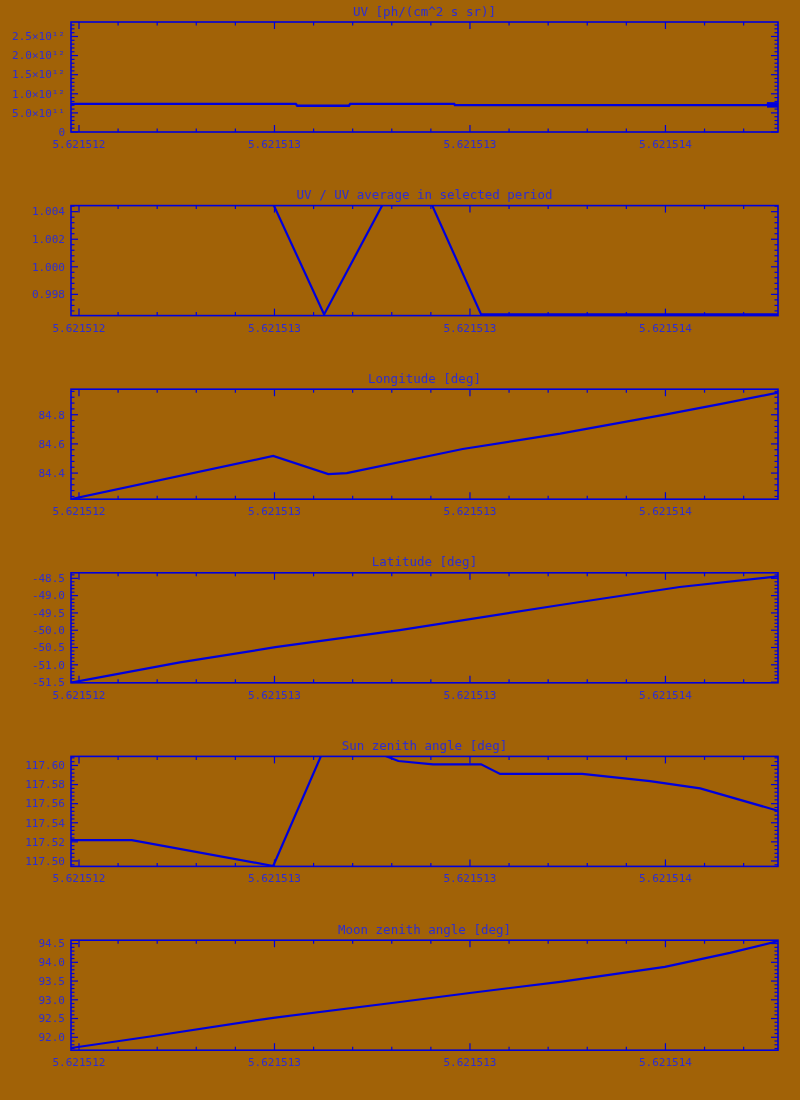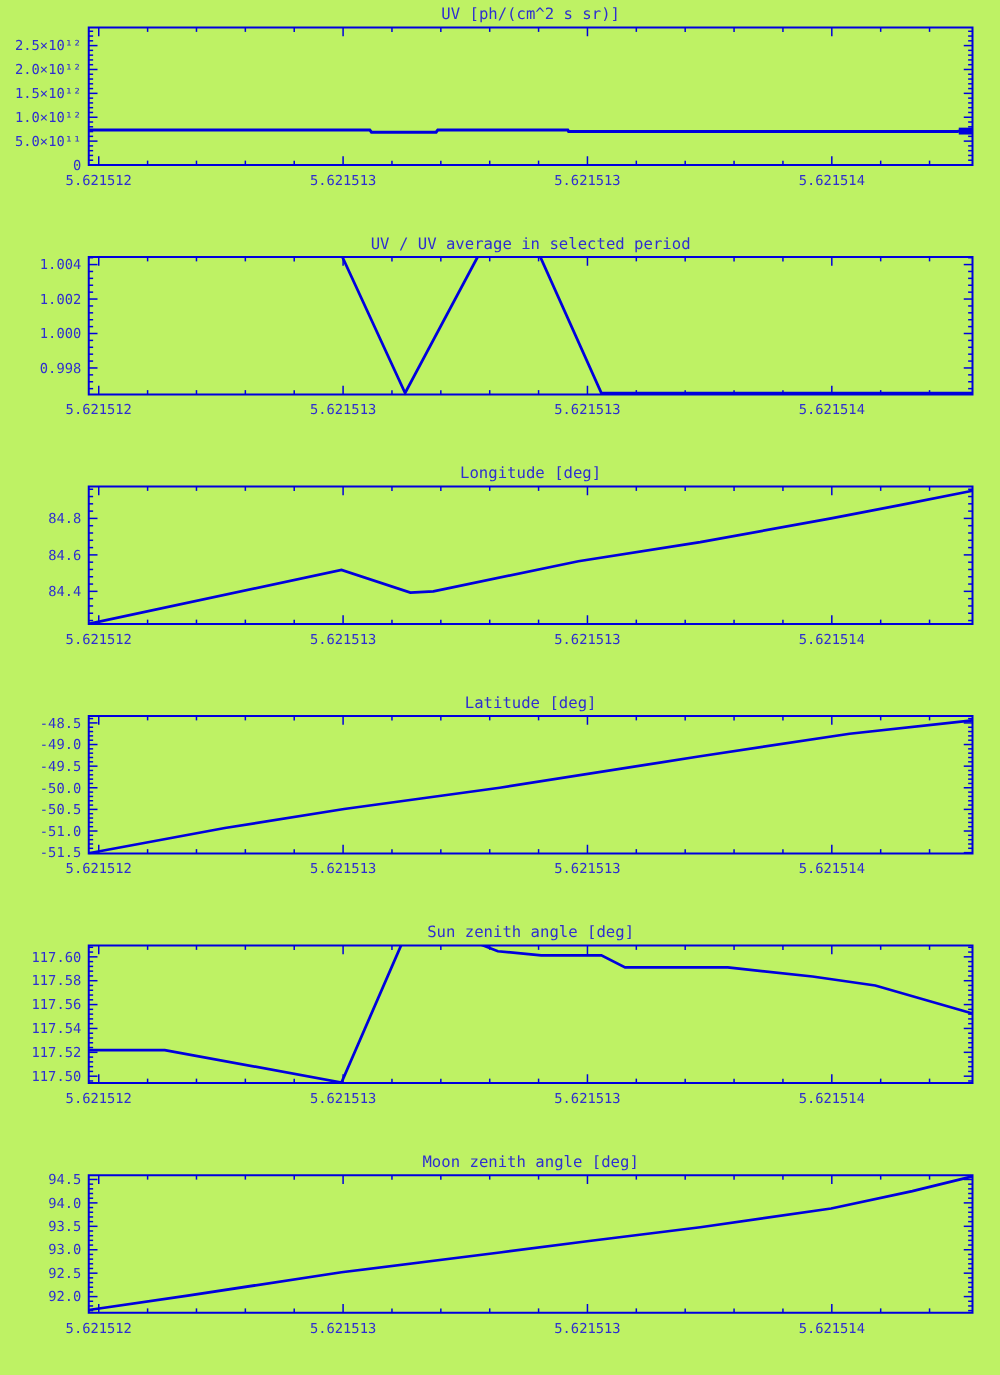--- a/index.html
+++ b/index.html
@@ -1,16 +1,16 @@
 <!DOCTYPE html>
 <html><head>
 <meta charset="utf-8">
 <style>
   html,body{margin:0;padding:0;background:#ffffff;}
-  .fig{position:relative;width:800px;height:1100px;background:#bef264;overflow:hidden;}
+  .fig{position:relative;width:800px;height:1100px;background:#a16207;overflow:hidden;}
   svg text{font-family:"DejaVu Sans Mono", monospace;}
   .title-text{font-size:12.5px;}
   .tick-text{font-size:11px;}
 </style>
 </head>
 <body>
 
 <div class="fig">
   <svg id="chart-svg" width="800" height="1100" viewBox="0 0 800 1100">
       <g>

